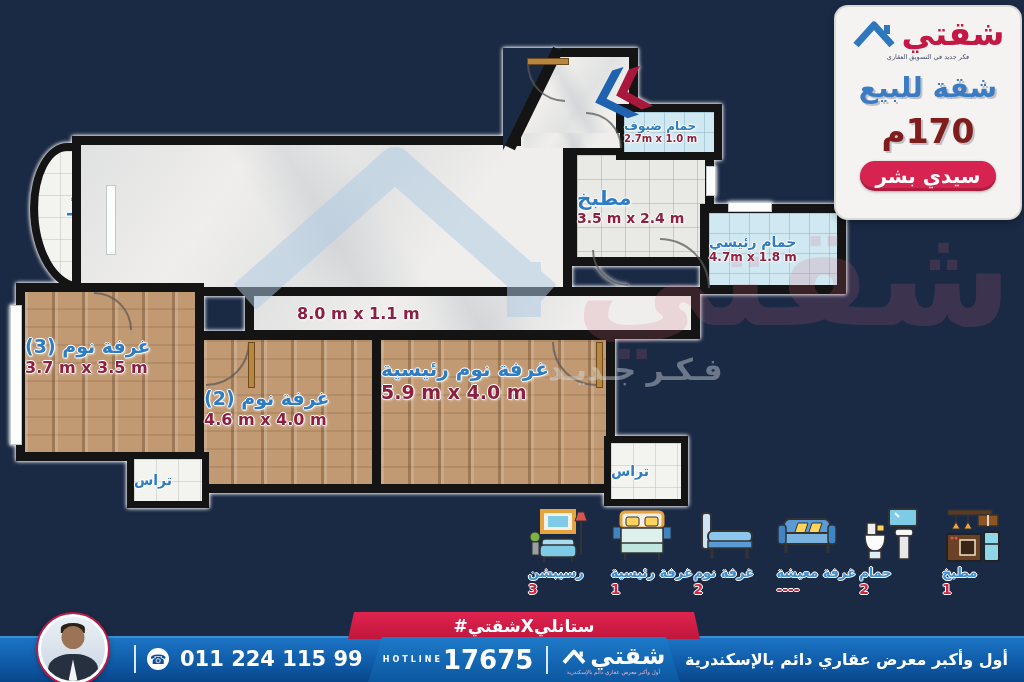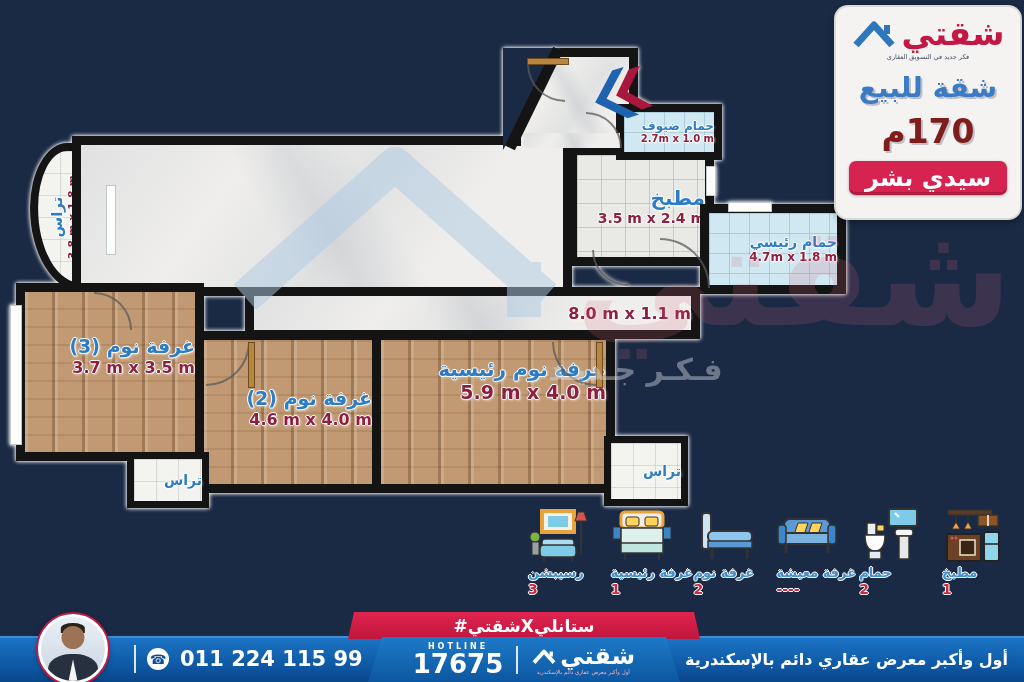--- a/index.html
+++ b/index.html
@@ -4,21 +4,21 @@
 <style>
   html,body{margin:0;padding:0;}
   body{
     width:1024px;height:682px;position:relative;overflow:hidden;
     background:#1a2944;
     font-family:"DejaVu Sans", sans-serif;
   }
   
   #plan{position:absolute;inset:0;filter:drop-shadow(0 0 2px rgba(255,255,255,.9)) drop-shadow(0 0 1px rgba(255,255,255,.7));}
   .room{position:absolute;border:9px solid #141414;box-sizing:border-box;
-        display:flex;flex-direction:column;align-items:flex-end;justify-content:center;}
+        display:flex;flex-direction:column;align-items:flex-start;justify-content:center;}
   .marble{background-color:#efeeec;
     background-image:linear-gradient(125deg, rgba(185,190,198,.28) 0%, transparent 30%, rgba(175,182,190,.22) 55%, transparent 75%),
                      linear-gradient(60deg, transparent 40%, rgba(168,175,186,.25) 50%, transparent 62%);}
   .wood{background-color:#c19a73;
     background-image:repeating-linear-gradient(90deg, rgba(255,255,255,.16) 0 3px, transparent 3px 27px, rgba(80,45,20,.30) 27px 30px),
                      repeating-linear-gradient(0deg, transparent 0 16px, rgba(90,55,25,.14) 16px 18px);}
   .tile-blue{background-color:#cfe8f2;
     background-image:linear-gradient(rgba(140,180,200,.55) 1px, transparent 1px),
                      linear-gradient(90deg, rgba(140,180,200,.55) 1px, transparent 1px);background-size:20px 20px;}
   .tile-gray{background-color:#e9e9e6;
@@ -42,22 +42,22 @@
   .wm-tag{position:absolute;font-weight:bold;color:#dde2e8;opacity:.42;letter-spacing:6px;}
   
   #info-panel{position:absolute;left:836px;top:7px;width:184px;height:211px;background:#f4f3f1;
     border-radius:12px;box-shadow:0 0 0 2px #d9d9d6,0 3px 8px rgba(0,0,0,.45);
     display:flex;flex-direction:column;align-items:center;text-align:center;z-index:10;}
   .logo-row{display:flex;align-items:center;gap:4px;margin-top:8px;}
   .logo-text{color:#c31744;font-weight:bold;font-size:33px;line-height:1;}
   .logo-tagline{font-size:6.5px;color:#44506b;margin-top:2px;letter-spacing:.5px;}
   .panel-title{color:#3a7bc4;font-weight:bold;font-size:28px;margin-top:10px;text-shadow:2px 2px 0 rgba(70,80,100,.30);}
   .panel-area{color:#7f1d1d;font-weight:bold;font-size:33px;margin-top:8px;text-shadow:2px 2px 0 rgba(70,80,100,.30);}
-  .panel-location{margin-top:10px;background:#d6234f;color:#fff;font-weight:bold;font-size:24px;
-    padding:3px 16px;border-radius:7px;box-shadow:inset 0 -3px 0 rgba(0,0,0,.18),0 1px 3px rgba(0,0,0,.3);}
+  .panel-location{margin-top:10px;background:#d6234f;color:#fff;font-weight:bold;font-size:20px;
+    padding:3px 16px;border-radius:15px;box-shadow:inset 0 -3px 0 rgba(0,0,0,.18),0 1px 3px rgba(0,0,0,.3);}
   
   #legend{position:absolute;left:528px;top:507px;width:494px;height:102px;display:flex;
     justify-content:space-between;z-index:10;}
   .legend-item{display:flex;flex-direction:column;align-items:flex-start;width:80px;}
   .legend-icon{width:62px;height:58px;}
   .legend-label{color:#3f8fd2;font-weight:bold;font-size:13px;white-space:nowrap;
     text-shadow:1px 0 0 #fff,-1px 0 0 #fff,0 1px 0 #fff,0 -1px 0 #fff;}
   .legend-count{color:#d02740;font-weight:bold;font-size:14px;margin-top:1px;
     text-shadow:1px 0 0 #fff,-1px 0 0 #fff,0 1px 0 #fff,0 -1px 0 #fff;}
   
@@ -77,21 +77,21 @@
   .phone-badge{width:22px;height:22px;border-radius:50%;background:#fff;color:#0d4f96;
     display:flex;align-items:center;justify-content:center;font-size:13px;}
   .agent-phone{font-weight:bold;font-size:21px;}
   #ribbon{position:absolute;left:348px;top:0;width:352px;height:27px;background:linear-gradient(180deg,#e02450,#c0163c);
     clip-path:polygon(6px 0,346px 0,352px 27px,0 27px);
     display:flex;align-items:center;justify-content:center;color:#fff;font-weight:bold;font-size:17px;}
   #center-block{position:absolute;left:368px;top:25px;width:312px;height:45px;
     background:linear-gradient(180deg,#1d7ac9,#0d57a0);
     clip-path:polygon(14px 0,298px 0,312px 45px,0 45px);
     display:flex;align-items:center;justify-content:center;gap:13px;color:#fff;}
-  .hotline-box{display:flex;flex-direction:column;align-items:center;line-height:1;}
+  .hotline-box{display:flex;align-items:center;line-height:1;}
   .hotline-label{font-size:8px;letter-spacing:3px;font-weight:bold;}
   .hotline-number{font-size:26px;font-weight:bold;}
   .brand-box{display:flex;flex-direction:column;align-items:center;line-height:1;position:relative;}
   .brand-name{font-size:24px;font-weight:bold;}
   .brand-tagline{font-size:5.5px;color:#f2b4c4;margin-top:2px;white-space:nowrap;}
   #footer-right{position:absolute;right:16px;bottom:13px;color:#fff;font-weight:bold;font-size:16px;}
 </style>
 </head>
 <body>
 

